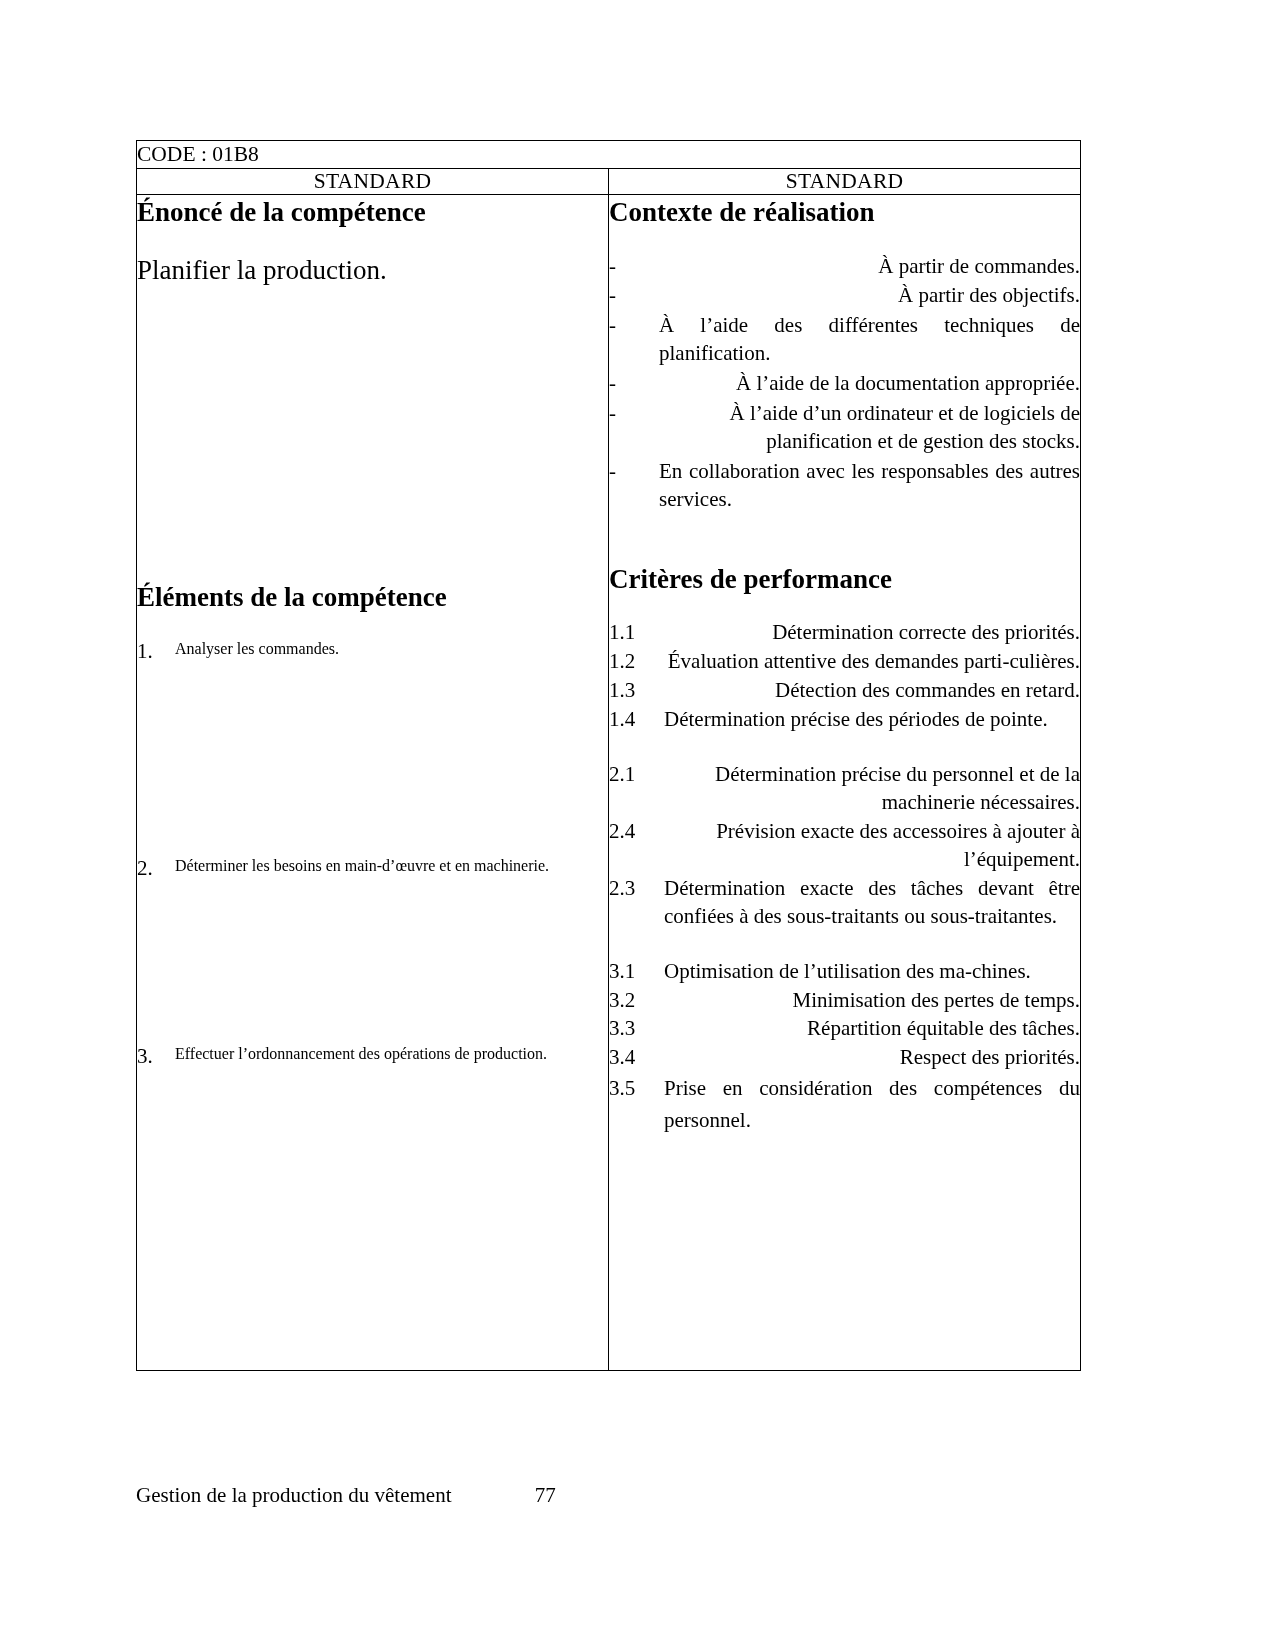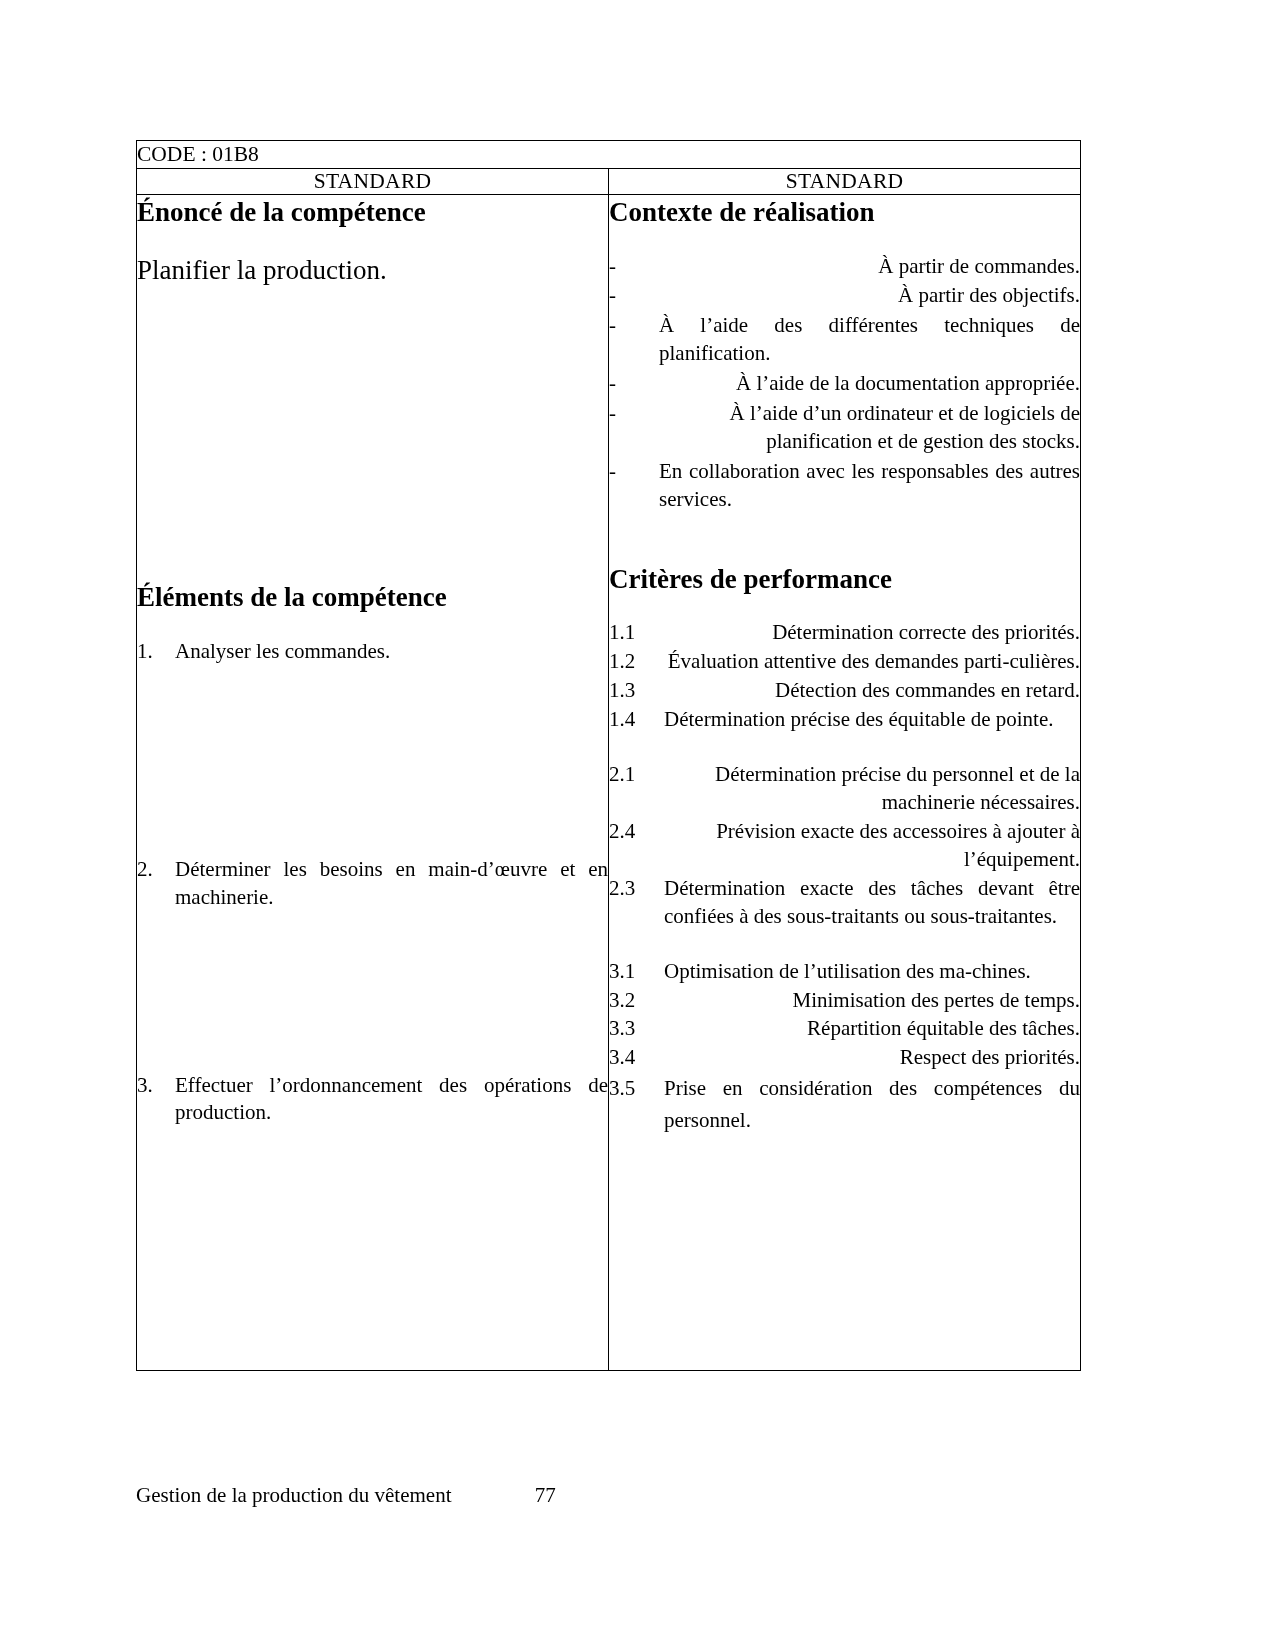--- a/index.html
+++ b/index.html
@@ -94,21 +94,21 @@
     margin-bottom: 0;
   }
   .num-item .idx {
     width: 38px;
     flex: 0 0 38px;
     font-size: 21px;
   }
   .num-item .txt {
     flex: 1;
     text-align: justify;
-    font-size: 21px;
+    font-size: 16px;
     line-height: 1.33;
   }
   .num-item .txt.nojust { text-align: left; }
 
   
   .crit-item {
     display: flex;
     margin-bottom: 1px;
   }
   .crit-item .idx {
@@ -230,21 +230,21 @@
             <li class="crit-item">
               <span class="idx">1.2</span>
               <span class="txt nojust">Évaluation attentive des demandes parti-culières.</span>
             </li>
             <li class="crit-item">
               <span class="idx">1.3</span>
               <span class="txt nojust">Détection des commandes en retard.</span>
             </li>
             <li class="crit-item">
               <span class="idx">1.4</span>
-              <span class="txt">Détermination précise des équitable de pointe.</span>
+              <span class="txt">Détermination précise des périodes de pointe.</span>
             </li>
           </ul>
 
           <div class="gap-group"></div>
 
           <ul class="plain">
             <li class="crit-item">
               <span class="idx">2.1</span>
               <span class="txt nojust">Détermination précise du personnel et de la machinerie nécessaires.</span>
             </li>

